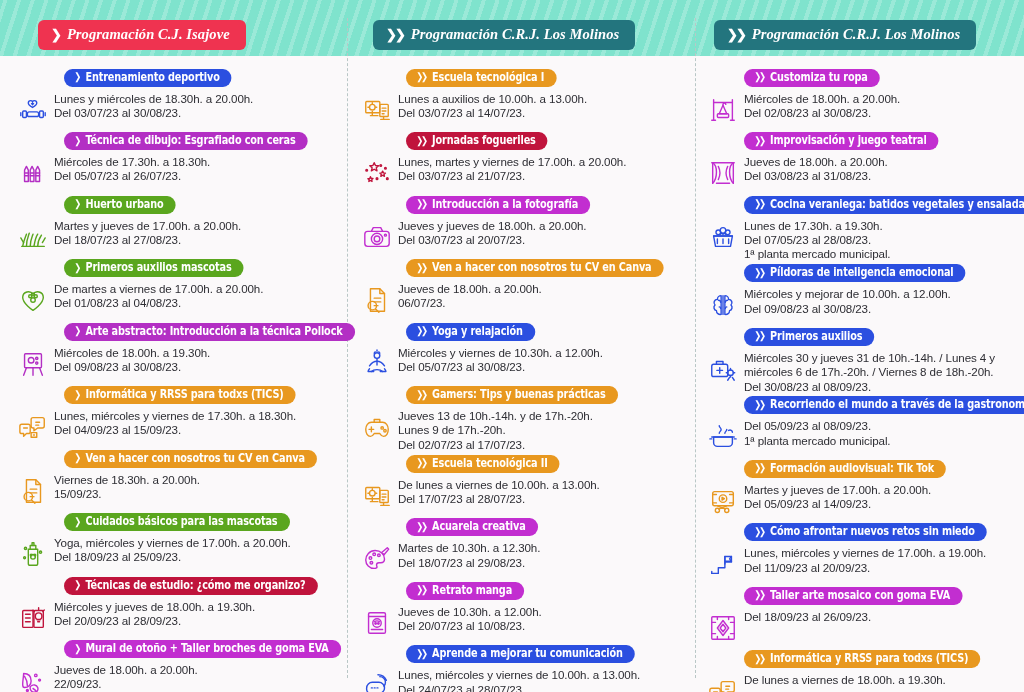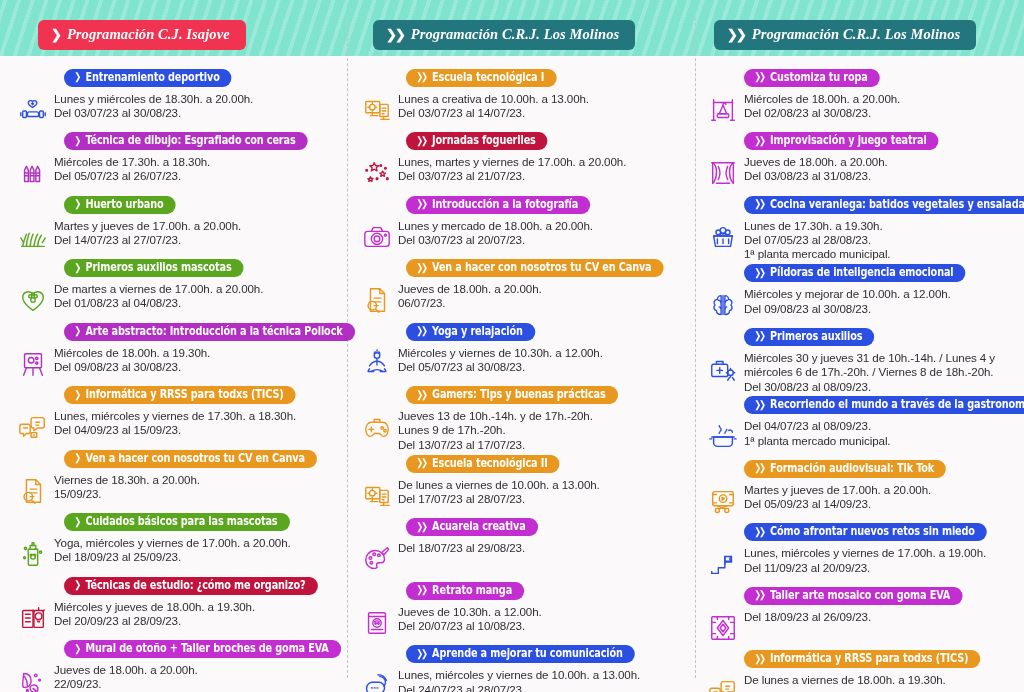--- a/index.html
+++ b/index.html
@@ -215,21 +215,21 @@
           <div class="act-body">
             <div class="act-icon">
               <svg width="30" height="30" viewBox="0 0 32 32" fill="none" stroke="#5aa61e" stroke-width="1.5" stroke-linecap="round" stroke-linejoin="round">
                 <path d="M5 26c1-6 3-10 4-13M9 26c0-7 2-11 3-14M13 26c0-6 2-10 3-13M17 26c1-6 2-10 4-13M21 26c0-6 2-9 4-12"></path>
                 <path d="M4 26h24"></path>
                 <path d="M6 22c-1-2-2-3-3-5M26 22c1-2 2-3 3-5"></path>
               </svg>
             </div>
             <div class="act-text">
               <span class="line">Martes y jueves de 17.00h. a 20.00h.</span>
-              <span class="line">Del 14/07/23 al 27/07/23.</span>
+              <span class="line">Del 18/07/23 al 27/08/23.</span>
             </div>
           </div>
         </div>
         <div class="activity">
           <div class="badge-wrap"><span class="badge" style="background: rgb(90, 166, 30);">
               <span class="chev">❯</span>
               <span>Primeros auxilios mascotas</span>
             </span></div>
           <div class="act-body">
             <div class="act-icon">
@@ -397,21 +397,21 @@
                 <rect x="4" y="7" width="15" height="12" rx="1"></rect>
                 <circle cx="11" cy="13" r="3"></circle>
                 <path d="M11 9.5v-1.2M11 17.5v1.2M14.5 13h1.2M6.3 13H7.5"></path>
                 <path d="M9 22h8M11 19v3"></path>
                 <rect x="19" y="10" width="9" height="13" rx="1"></rect>
                 <path d="M21.5 14h4M21.5 17h4M21.5 20h2"></path>
                 <path d="M20 26h9M23 23v3"></path>
               </svg>
             </div>
             <div class="act-text">
-              <span class="line">Lunes a creativa de 10.00h. a 13.00h.</span>
+              <span class="line">Lunes a auxilios de 10.00h. a 13.00h.</span>
               <span class="line">Del 03/07/23 al 14/07/23.</span>
             </div>
           </div>
         </div>
         <div class="activity">
           <div class="badge-wrap"><span class="badge" style="background: rgb(192, 20, 60);">
               <span class="chev">❯❯</span>
               <span>Jornadas fogueriles</span>
             </span></div>
           <div class="act-body">
@@ -442,21 +442,21 @@
             <div class="act-icon">
               <svg width="30" height="30" viewBox="0 0 32 32" fill="none" stroke="#c22ed0" stroke-width="1.5" stroke-linecap="round" stroke-linejoin="round">
                 <rect x="3" y="10" width="26" height="16" rx="3"></rect>
                 <circle cx="16" cy="18" r="6"></circle>
                 <circle cx="16" cy="18" r="3"></circle>
                 <path d="M10 10l2-4h8l2 4"></path>
                 <circle cx="25" cy="14" r="1.1"></circle>
               </svg>
             </div>
             <div class="act-text">
-              <span class="line">Lunes y mercado de 18.00h. a 20.00h.</span>
+              <span class="line">Jueves y jueves de 18.00h. a 20.00h.</span>
               <span class="line">Del 03/07/23 al 20/07/23.</span>
             </div>
           </div>
         </div>
         <div class="activity">
           <div class="badge-wrap"><span class="badge" style="background: rgb(232, 152, 31);">
               <span class="chev">❯❯</span>
               <span>Ven a hacer con nosotros tu CV en Canva</span>
             </span></div>
           <div class="act-body">
@@ -508,21 +508,21 @@
                 <path d="M10 11h12c3.5 0 6 3.5 6 7.5S26 26 23 26c-2 0-3-1.5-4-3h-6c-1 1.5-2 3-4 3-3 0-5-3.5-5-7.5S6.5 11 10 11z"></path>
                 <path d="M10 16v5M7.5 18.5h5"></path>
                 <circle cx="21.5" cy="17" r="1.3"></circle>
                 <circle cx="24.5" cy="20" r="1.3"></circle>
                 <path d="M13 11V8h6v3"></path>
               </svg>
             </div>
             <div class="act-text">
               <span class="line">Jueves 13 de 10h.-14h. y de 17h.-20h.</span>
               <span class="line">Lunes 9 de 17h.-20h.</span>
-              <span class="line">Del 13/07/23 al 17/07/23.</span>
+              <span class="line">Del 02/07/23 al 17/07/23.</span>
             </div>
           </div>
         </div>
         <div class="activity">
           <div class="badge-wrap"><span class="badge" style="background: rgb(232, 152, 31);">
               <span class="chev">❯❯</span>
               <span>Escuela tecnológica II</span>
             </span></div>
           <div class="act-body">
             <div class="act-icon">
@@ -552,20 +552,21 @@
               <svg width="30" height="30" viewBox="0 0 32 32" fill="none" stroke="#c22ed0" stroke-width="1.5" stroke-linecap="round" stroke-linejoin="round">
                 <path d="M13 26c-5 0-9-4-9-9s4-10 10-10 10 4 10 9c0 3-2 4-4 4h-2c-1.5 0-2.5 1-2.5 2.5 0 .8.5 1.5.5 2 0 1-1.2 1.5-3 1.5z"></path>
                 <circle cx="9" cy="15" r="1.4"></circle>
                 <circle cx="13" cy="11" r="1.4"></circle>
                 <circle cx="18" cy="12" r="1.4"></circle>
                 <circle cx="10" cy="20" r="1.4"></circle>
                 <path d="M21 9l6-5 1.5 1.5-5 6z"></path>
               </svg>
             </div>
             <div class="act-text">
+              <span class="line">Martes de 10.30h. a 12.30h.</span>
               <span class="line">Del 18/07/23 al 29/08/23.</span>
             </div>
           </div>
         </div>
         <div class="activity">
           <div class="badge-wrap"><span class="badge" style="background: rgb(194, 46, 208);">
               <span class="chev">❯❯</span>
               <span>Retrato manga</span>
             </span></div>
           <div class="act-body">
@@ -730,21 +731,21 @@
               <svg width="30" height="30" viewBox="0 0 32 32" fill="none" stroke="#2b4fe0" stroke-width="1.5" stroke-linecap="round" stroke-linejoin="round">
                 <path d="M6 16h20v6a4 4 0 01-4 4H10a4 4 0 01-4-4z"></path>
                 <path d="M4 16h24"></path>
                 <path d="M4 18H2M28 18h2"></path>
                 <path d="M12 12c0-2 2-2 2-4s-2-2-2-4"></path>
                 <path d="M18 12c0-2 2-2 2-4"></path>
                 <path d="M22 9c2-1 4 0 4 2"></path>
               </svg>
             </div>
             <div class="act-text">
-              <span class="line">Del 04/07/23 al 08/09/23.</span>
+              <span class="line">Del 05/09/23 al 08/09/23.</span>
               <span class="line">1ª planta mercado municipal.</span>
             </div>
           </div>
         </div>
         <div class="activity">
           <div class="badge-wrap"><span class="badge" style="background: rgb(232, 152, 31);">
               <span class="chev">❯❯</span>
               <span>Formación audiovisual: Tik Tok</span>
             </span></div>
           <div class="act-body">

